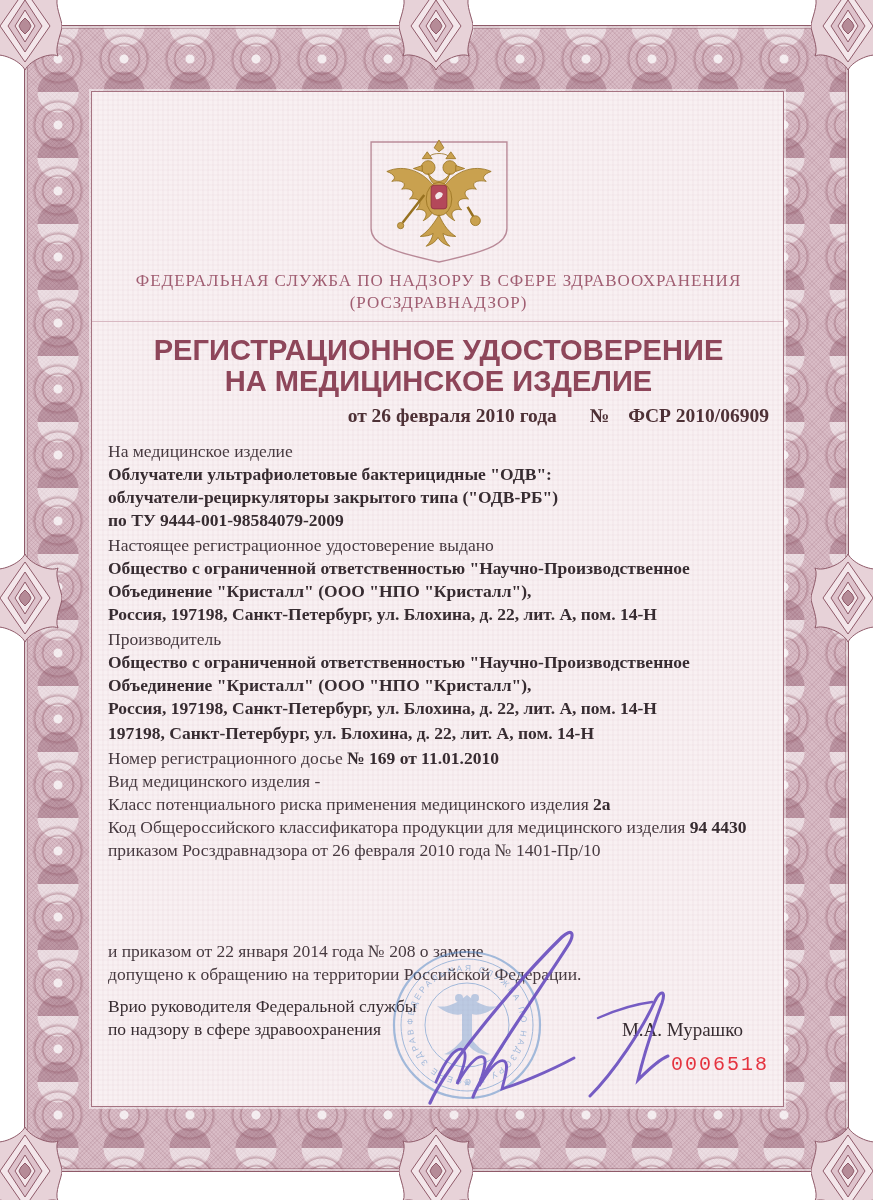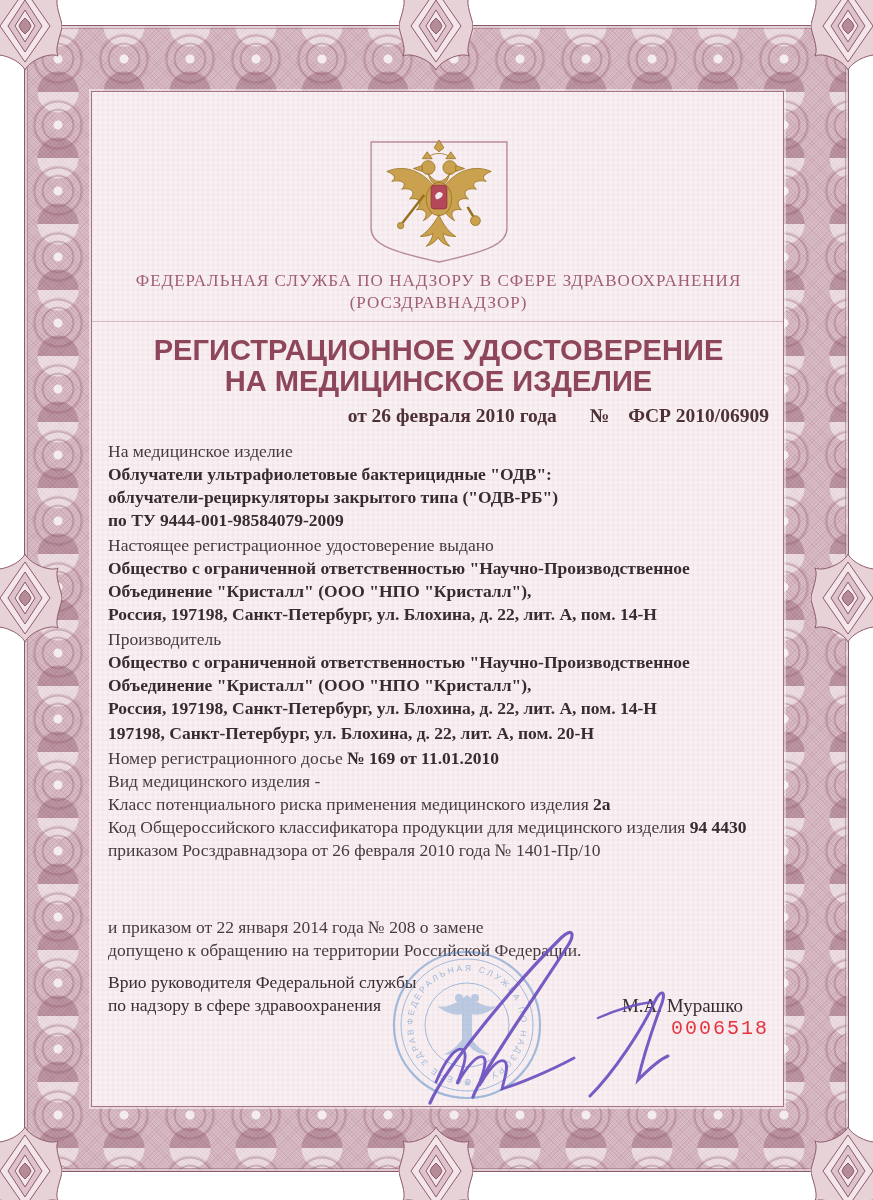--- a/index.html
+++ b/index.html
@@ -42,24 +42,24 @@
   .titleblock{margin-top:12px;text-align:center;color:#8e465a;font-family:"Liberation Sans",sans-serif;font-weight:bold;font-size:30px;line-height:31px;transform:scaleX(.97)}
   .dateline{margin-top:9px;text-align:right;font-weight:bold;font-size:19.5px;color:#4e3136}
   .dateline .sp-lg{display:inline-block;width:28px}
   .dateline .sp-sm{display:inline-block;width:14px}
   
   .docbody{margin-top:13px;font-size:17.5px;line-height:23px;color:#473a40}
   .docbody b{color:#372c31}
   .par{margin:0 0 2px}
   .par div{white-space:nowrap}
   .single{white-space:nowrap}
-  .amendment{margin-top:54px}
+  .amendment{margin-top:78px}
   .signer{margin-top:9px;display:flex;justify-content:space-between;font-weight:normal;color:#372c31}
   .signer .name{align-self:flex-end;margin-right:26px;font-size:19px;white-space:nowrap}
-  .serial{margin-top:0;text-align:right;font-family:"Liberation Mono",monospace;font-size:20px;letter-spacing:2px;color:#e5333f}
+  .serial{margin-top:12px;text-align:right;font-family:"Liberation Mono",monospace;font-size:20px;letter-spacing:2px;color:#e5333f}
   
   .overlay{position:absolute;left:0;top:0;z-index:5;pointer-events:none}
 </style>
 </head>
 <body>
 
 <div class="frame">
   <div class="sheet">
     <div class="content">
 
@@ -124,21 +124,21 @@
         </div>
 
         <div class="par">
           <div>Производитель</div>
           <div><b>Общество с ограниченной ответственностью "Научно-Производственное</b></div>
           <div><b>Объединение "Кристалл" (ООО "НПО "Кристалл"),</b></div>
           <div><b>Россия, 197198, Санкт-Петербург, ул. Блохина, д. 22, лит. А, пом. 14-Н</b></div>
         </div>
 
         <div class="par">
-          <div><b>197198, Санкт-Петербург, ул. Блохина, д. 22, лит. А, пом. 20-Н</b></div>
+          <div><b>197198, Санкт-Петербург, ул. Блохина, д. 22, лит. А, пом. 14-Н</b></div>
         </div>
 
         <div class="single">
           <span>Номер регистрационного досье</span>
           <b>№ 169 от 11.01.2010</b>
         </div>
 
         <div class="single">
           <span>Вид медицинского изделия -</span>
         </div>

